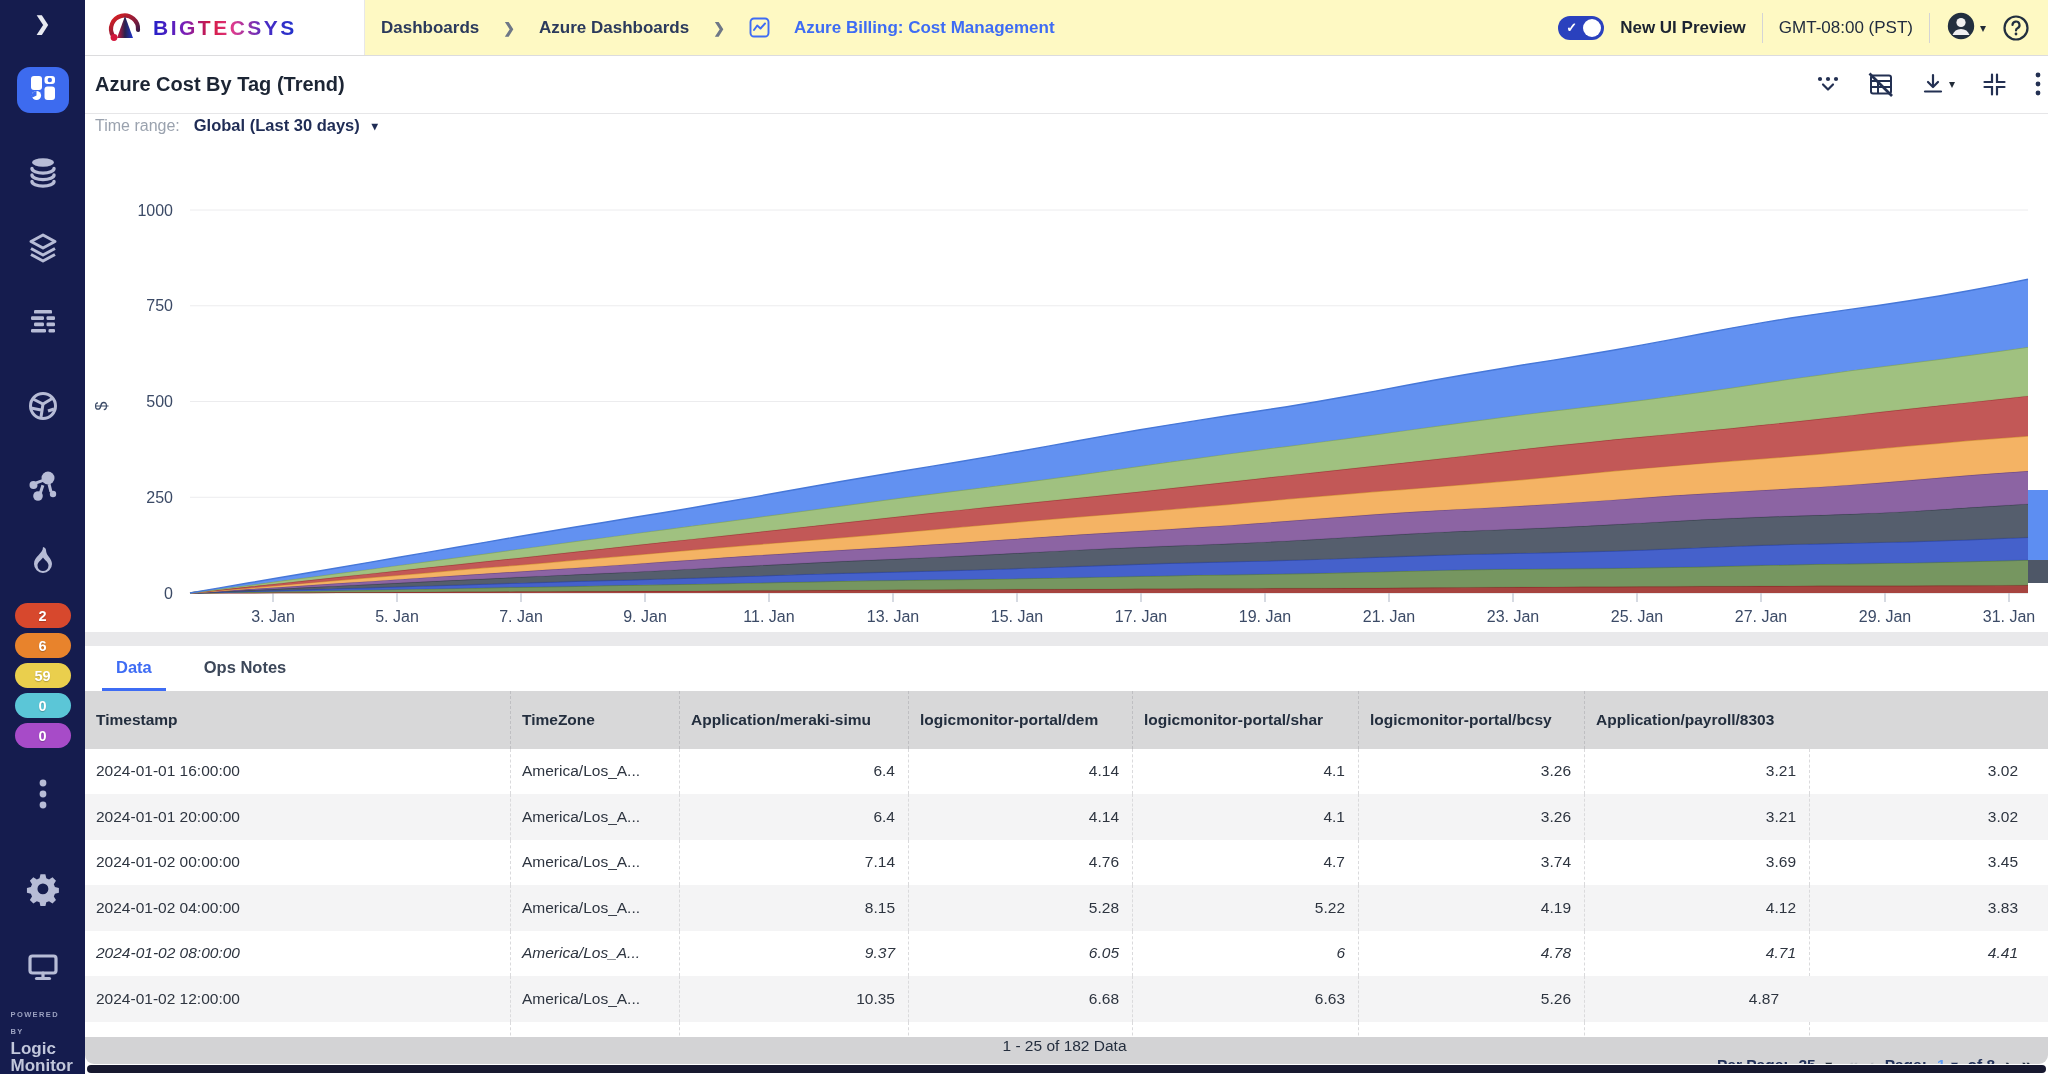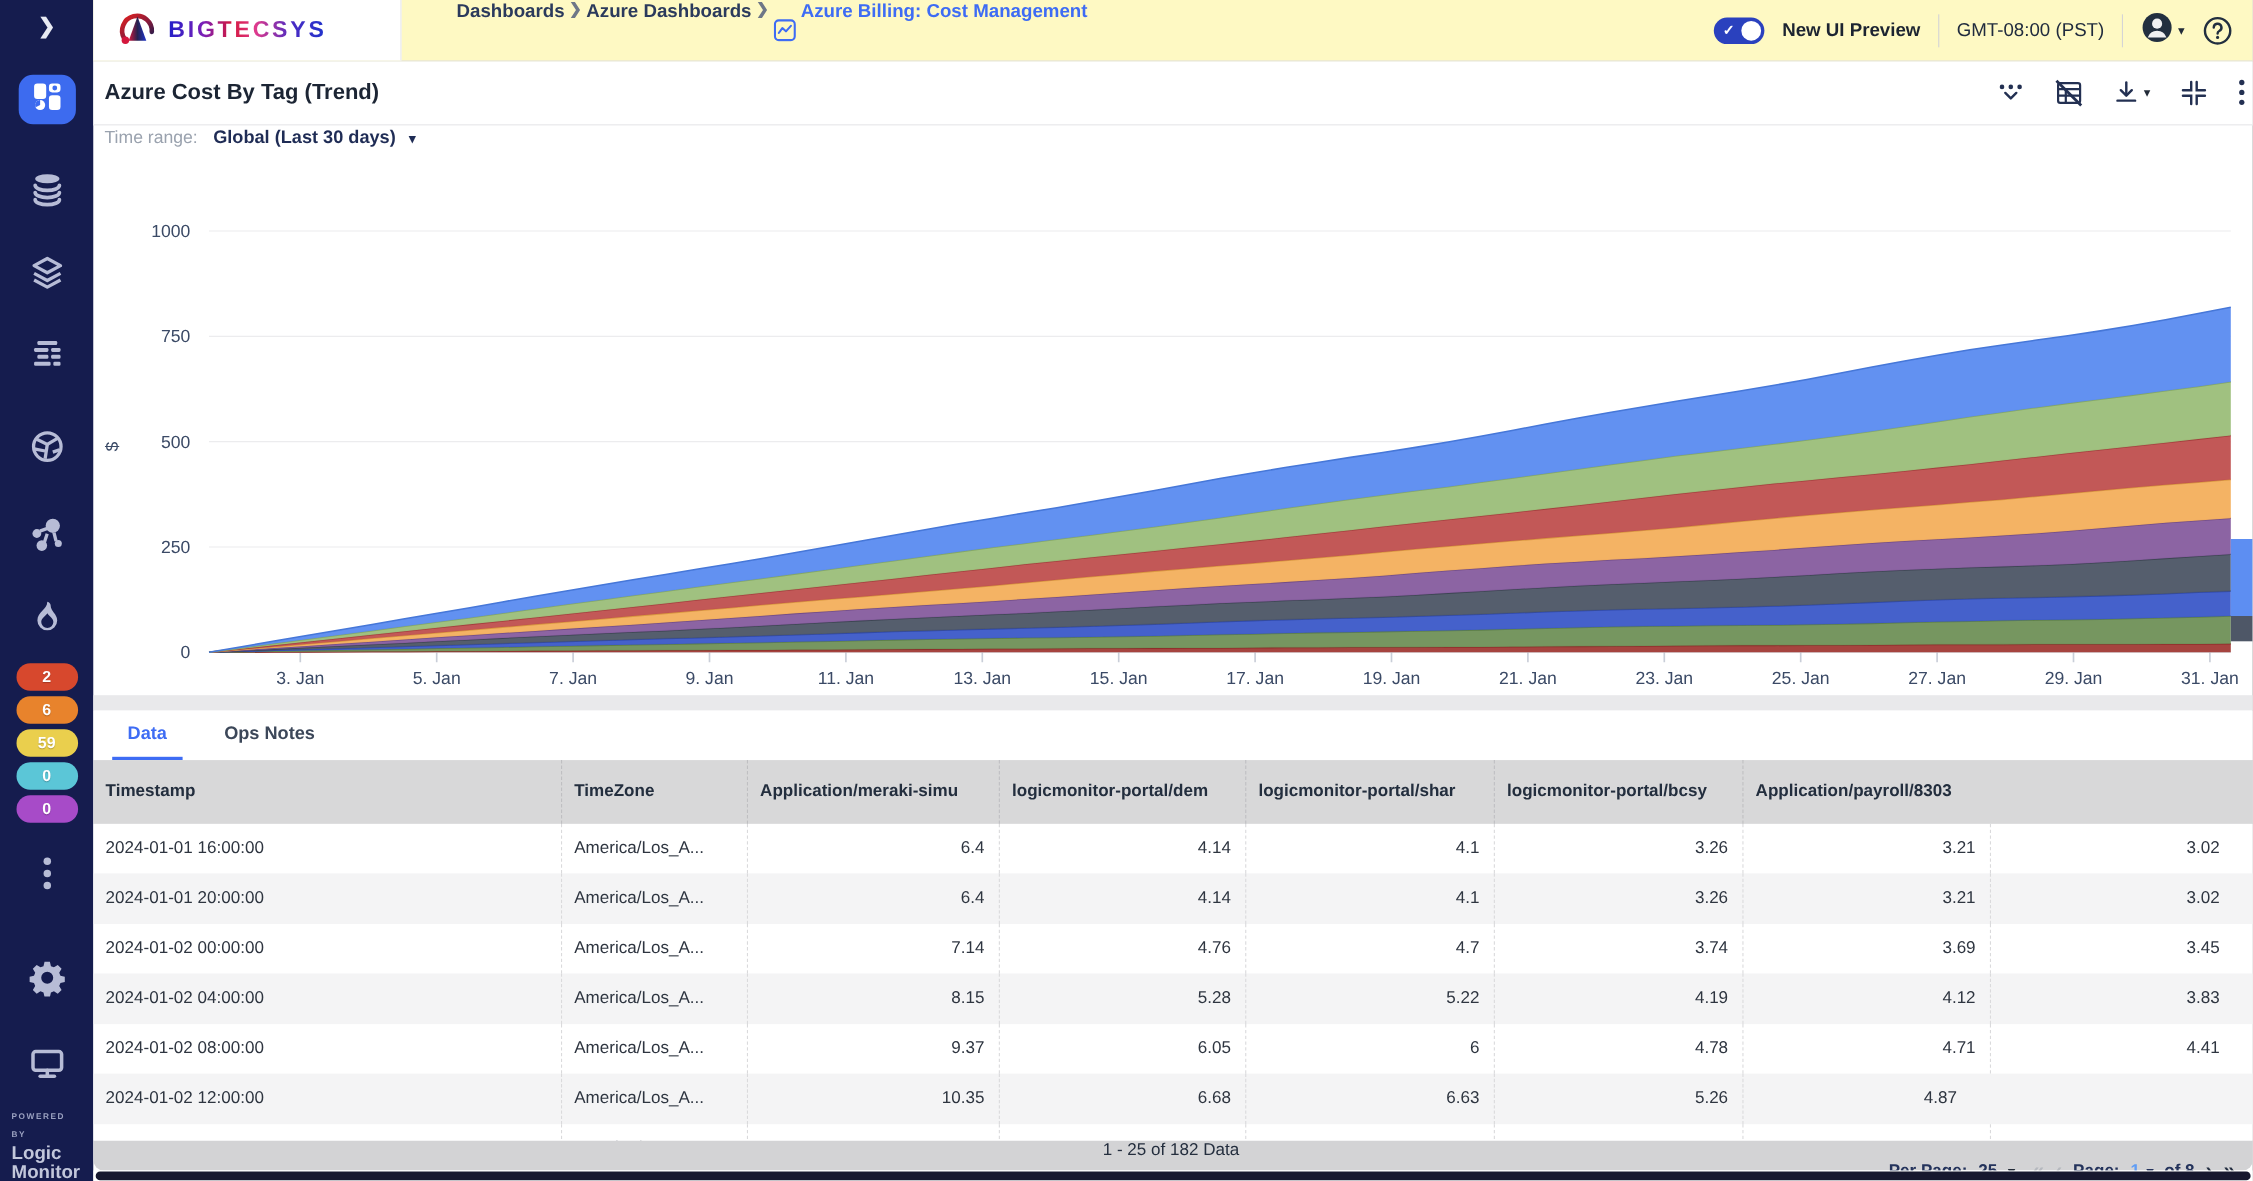--- a/index.html
+++ b/index.html
@@ -27,21 +27,21 @@
 
   
   .main{width:1963px;display:flex;flex-direction:column;position:relative;background:#fff;}
 
   
   .topbar{height:57px;background:#fef9c3;display:flex;align-items:stretch;border-bottom:1px solid #DCDCDE;}
   .logo-box{width:280px;background:#fff;display:flex;align-items:center;padding-left:20px;gap:10px;border-right:1px solid #E7E7E9;cursor:pointer;}
   .logo-text{font-size:21px;font-weight:800;letter-spacing:2.5px;
              background:linear-gradient(90deg,#2320C8 0%,#7A1FB8 22%,#D4173C 40%,#E03A8C 55%,#4A2BC4 78%,#1E33CC 100%);
              -webkit-background-clip:text;background-clip:text;color:transparent;}
-  .crumbs{display:flex;gap:4px;padding-left:16px;font-size:17px;font-weight:600;color:#2B3A5C;margin-left:34px;}
+  .crumbs{display:flex;align-items:center;gap:24px;padding-left:16px;font-size:17px;font-weight:600;color:#2B3A5C;}
   .crumb{cursor:pointer;}
   .crumb-sep{color:#6E7787;font-size:14px;font-weight:700;}
   .crumb.active{color:#3E6CF4;}
   .crumb-icon{display:flex;align-items:center;}
   .topbar-right{margin-left:auto;display:flex;align-items:center;gap:16px;padding-right:18px;}
   .toggle{width:46px;height:24px;border-radius:12px;background:#2A41BE;position:relative;cursor:pointer;flex-shrink:0;}
   .toggle .check{position:absolute;left:8px;top:4px;color:#fff;font-size:13px;font-weight:700;}
   .toggle .knob{position:absolute;right:3px;top:3px;width:18px;height:18px;border-radius:50%;background:#fff;}
   .toggle-label{font-size:17px;font-weight:700;color:#1C2431;}
   .vdiv{width:1px;height:30px;background:#D4D4D6;}
@@ -476,21 +476,21 @@
         <div class="tr even" style="grid-template-columns: 425px 169px 229px 224px 226px 226px 225px 239px;">
           <div class="td">2024-01-02 04:00:00</div>
           <div class="td">America/Los_A...</div>
           <div class="td num">8.15</div>
           <div class="td num">5.28</div>
           <div class="td num">5.22</div>
           <div class="td num">4.19</div>
           <div class="td num">4.12</div>
           <div class="td num last">3.83</div>
         </div>
-        <div class="tr" style="grid-template-columns: 425px 169px 229px 224px 226px 226px 225px 239px;">
+        <div class="tr" style="grid-template-columns: 425px 169px 229px 224px 226px 226px 225px 239px; font-style: italic;">
           <div class="td">2024-01-02 08:00:00</div>
           <div class="td">America/Los_A...</div>
           <div class="td num">9.37</div>
           <div class="td num">6.05</div>
           <div class="td num">6</div>
           <div class="td num">4.78</div>
           <div class="td num">4.71</div>
           <div class="td num last">4.41</div>
         </div>
         <div class="tr even" style="grid-template-columns: 425px 169px 229px 224px 226px 226px 225px 239px;">

